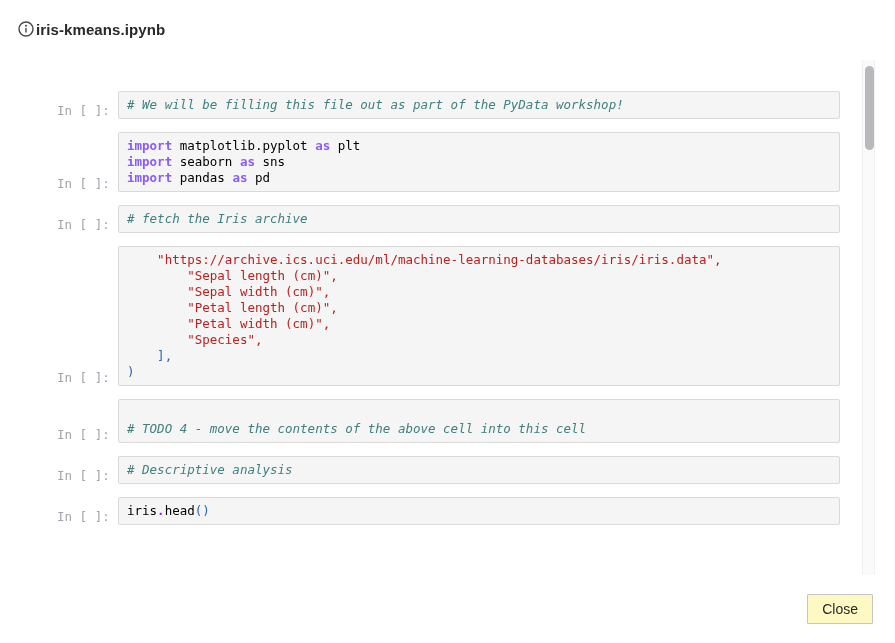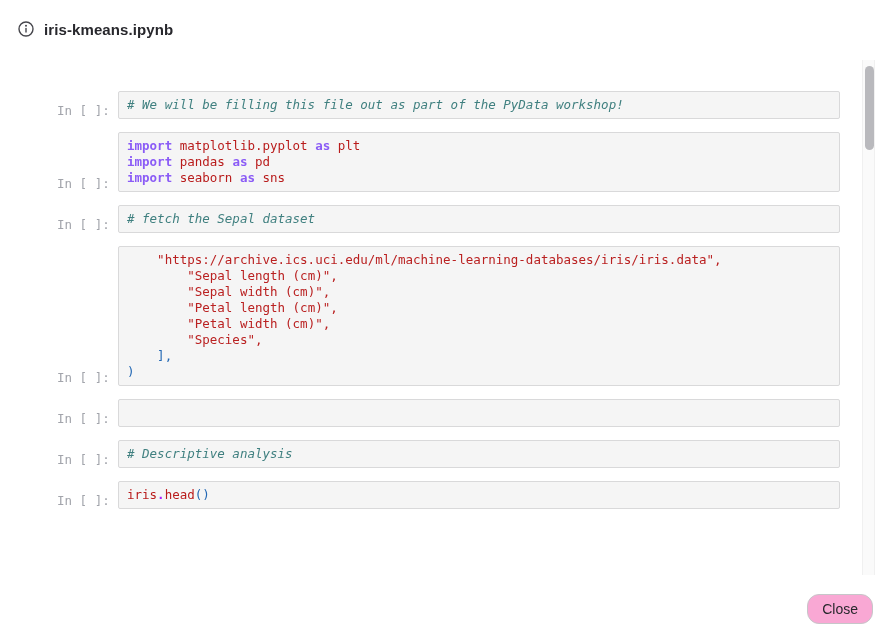--- a/index.html
+++ b/index.html
@@ -3,21 +3,21 @@
 <meta charset="utf-8">
 <style>
   * { margin:0; padding:0; box-sizing:border-box; }
   html,body { background:#ffffff; }
   .modal {
     position:relative; width:895px; height:643px; background:#ffffff;
     font-family:"Liberation Sans", sans-serif; overflow:hidden;
   }
   
   .hdr {
-    height:59px; display:flex; align-items:center; gap:10px;
+    height:59px; display:flex; align-items:center; gap:2px;
     padding:0 18px; border-bottom:1px solid #e7e7e9; background:#fff;
   }
   .hdr .title { font-size:15px; font-weight:600; color:#28282d; letter-spacing:.1px; }
   .info-ic { width:16px; height:16px; display:block; }
 
   
   .nb-wrap {
     position:absolute; top:51px; left:0; right:0; height:524px;
     overflow:hidden; background:#fff;
   }
@@ -34,39 +34,39 @@
   }
   .codeline {
     font-family:"DejaVu Sans Mono", monospace; font-size:12.5px;
     line-height:16px; white-space:pre; color:#1c1c1c; min-height:16px;
   }
   .tk-kw { color:#8b5cf6; font-weight:bold; }
   .tk-com { color:#408080; font-style:italic; }
   .tk-st { color:#ba2121; }
   .tk-op { color:#aa22ff; font-weight:bold; }
   .tk-pu { color:#2368b4; }
-  .tk-pl { color:#b91c1c; }
+  .tk-pl { color:#000000; }
 
   
   .sb-track {
     position:absolute; top:60px; right:20px; width:13px; height:515px;
     background:#fafafa; border-left:1px solid #f0f0f0; border-right:1px solid #f0f0f0;
   }
   .sb-thumb {
     position:absolute; top:6px; left:2px; width:9px; height:84px;
     background:#b9b9bd; border-radius:5px; cursor:pointer;
   }
 
   
   .ftr {
     position:absolute; left:0; right:0; bottom:0; height:68px; background:#fff;
     display:flex; justify-content:flex-end; align-items:center; padding:0 22px;
   }
   .close-btn {
-    background:#f9a8d4; border:1px solid #c6c6c9; border-radius:12px;
+    background:#fef9c3; border:1px solid #c6c6c9; border-radius:1px;
     padding:6px 14px; font-family:"Liberation Sans", sans-serif;
     font-size:14px; color:#28282d; cursor:pointer;
   }
 </style>
 </head>
 <body>
 
 <div class="modal">
 
   <div class="hdr">
@@ -83,47 +83,48 @@
         <div class="cell">
           <div class="prompt">In [ ]:</div>
           <div class="codebox">
             <div class="codeline"><span class="tk-com"># We will be filling this file out as part of the PyData workshop!</span></div>
           </div>
         </div>
         <div class="cell">
           <div class="prompt">In [ ]:</div>
           <div class="codebox">
             <div class="codeline"><span class="tk-kw">import</span><span class="tk-pl"> matplotlib.pyplot </span><span class="tk-kw">as</span><span class="tk-pl"> plt</span></div>
+            <div class="codeline"><span class="tk-kw">import</span><span class="tk-pl"> seaborn </span><span class="tk-kw">as</span><span class="tk-pl"> sns</span></div>
             <div class="codeline"><span class="tk-kw">import</span><span class="tk-pl"> pandas </span><span class="tk-kw">as</span><span class="tk-pl"> pd</span></div>
-            <div class="codeline"><span class="tk-kw">import</span><span class="tk-pl"> seaborn </span><span class="tk-kw">as</span><span class="tk-pl"> sns</span></div>
           </div>
         </div>
         <div class="cell">
           <div class="prompt">In [ ]:</div>
           <div class="codebox">
-            <div class="codeline"><span class="tk-com"># fetch the Sepal dataset</span></div>
+            <div class="codeline"><span class="tk-com"># fetch the Iris archive</span></div>
           </div>
         </div>
         <div class="cell">
           <div class="prompt">In [ ]:</div>
           <div class="codebox">
             <div class="codeline"><span class="tk-pl">    </span><span class="tk-st">"https://archive.ics.uci.edu/ml/machine-learning-databases/iris/iris.data",</span></div>
             <div class="codeline"><span class="tk-pl">        </span><span class="tk-st">"Sepal length (cm)",</span></div>
             <div class="codeline"><span class="tk-pl">        </span><span class="tk-st">"Sepal width (cm)",</span></div>
             <div class="codeline"><span class="tk-pl">        </span><span class="tk-st">"Petal length (cm)",</span></div>
             <div class="codeline"><span class="tk-pl">        </span><span class="tk-st">"Petal width (cm)",</span></div>
             <div class="codeline"><span class="tk-pl">        </span><span class="tk-st">"Species",</span></div>
             <div class="codeline"><span class="tk-pl">    </span><span class="tk-pu">],</span></div>
             <div class="codeline"><span class="tk-pu">)</span></div>
           </div>
         </div>
         <div class="cell">
           <div class="prompt">In [ ]:</div>
           <div class="codebox">
             <div class="codeline">&nbsp;</div>
+            <div class="codeline"><span class="tk-com"># TODO 4 - move the contents of the above cell into this cell</span></div>
           </div>
         </div>
         <div class="cell">
           <div class="prompt">In [ ]:</div>
           <div class="codebox">
             <div class="codeline"><span class="tk-com"># Descriptive analysis</span></div>
           </div>
         </div>
         <div class="cell">
           <div class="prompt">In [ ]:</div>

